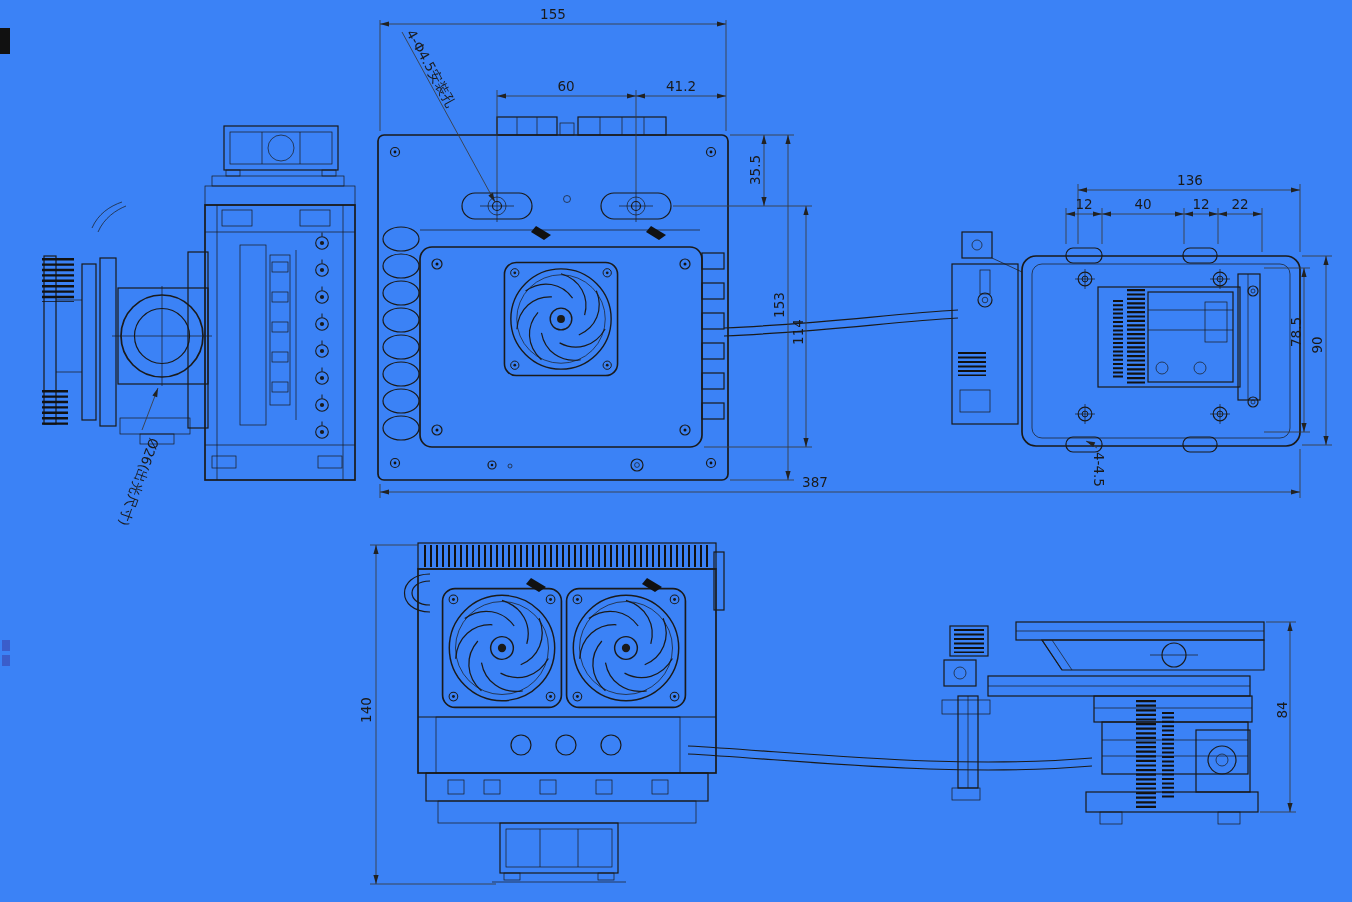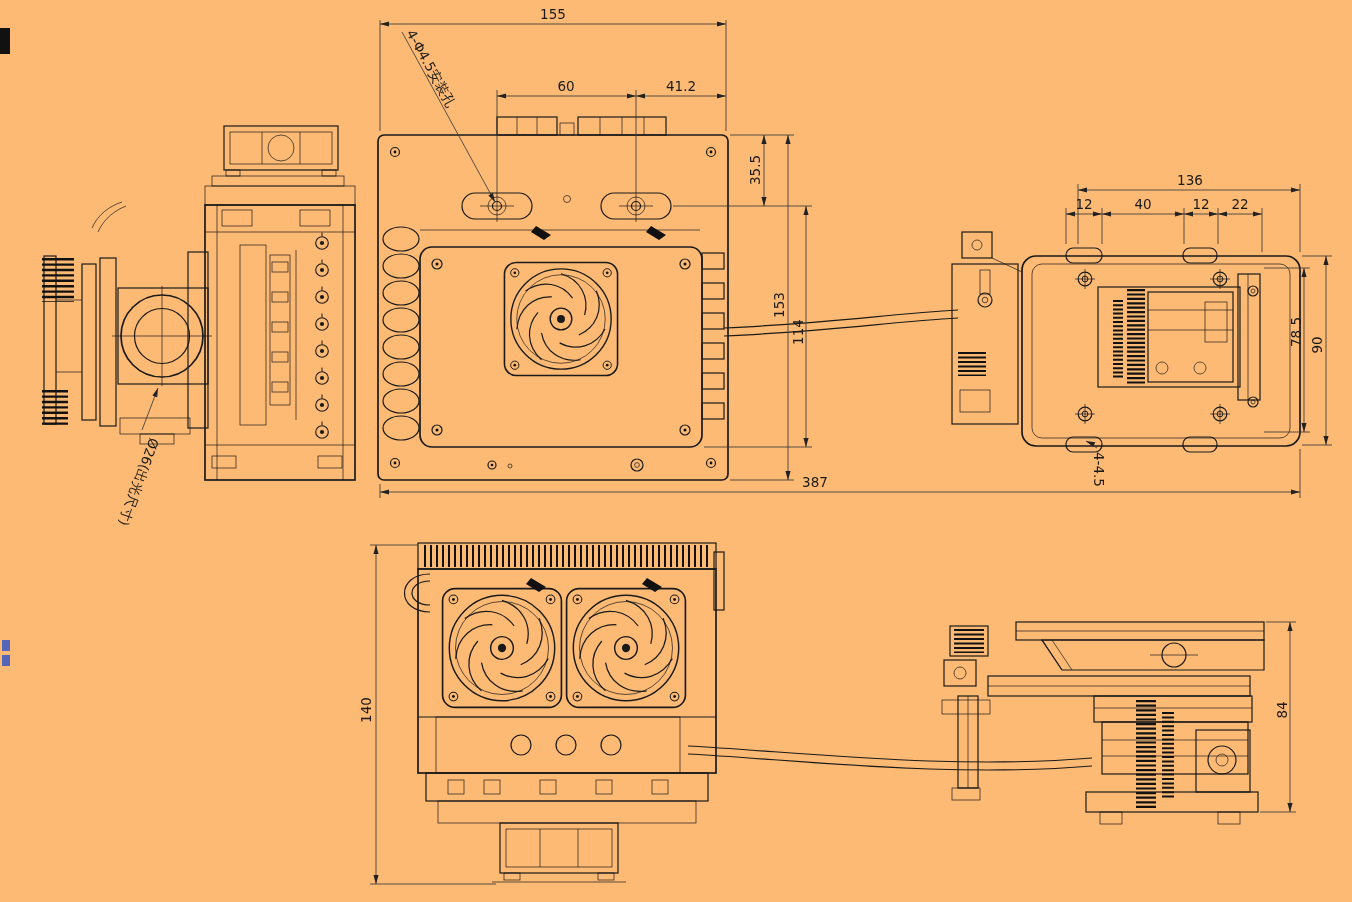--- a/index.html
+++ b/index.html
@@ -1,16 +1,16 @@
 <!DOCTYPE html>
 <html><head>
 <meta charset="utf-8">
 <style>
   html,body{margin:0;padding:0;background:#ffffff;}
-  .stage{position:relative;width:1352px;height:902px;background:#fdba74;overflow:hidden;}
+  .stage{position:relative;width:1352px;height:902px;background:#3b82f6;overflow:hidden;}
   svg{display:block;}
   svg .p{fill:none;stroke:#1a1a1a;stroke-width:1.2;}
   svg .pb{fill:none;stroke:#1a1a1a;stroke-width:1.7;}
   svg .t{fill:none;stroke:#1a1a1a;stroke-width:0.7;}
   svg .d{fill:none;stroke:#3a3a3a;stroke-width:0.85;}
   svg text.dim{font-family:"DejaVu Sans",sans-serif;font-size:13.5px;fill:#1a1a1a;}
   svg .solid{fill:#111;stroke:none;}
 </style>
 </head>
 <body>

